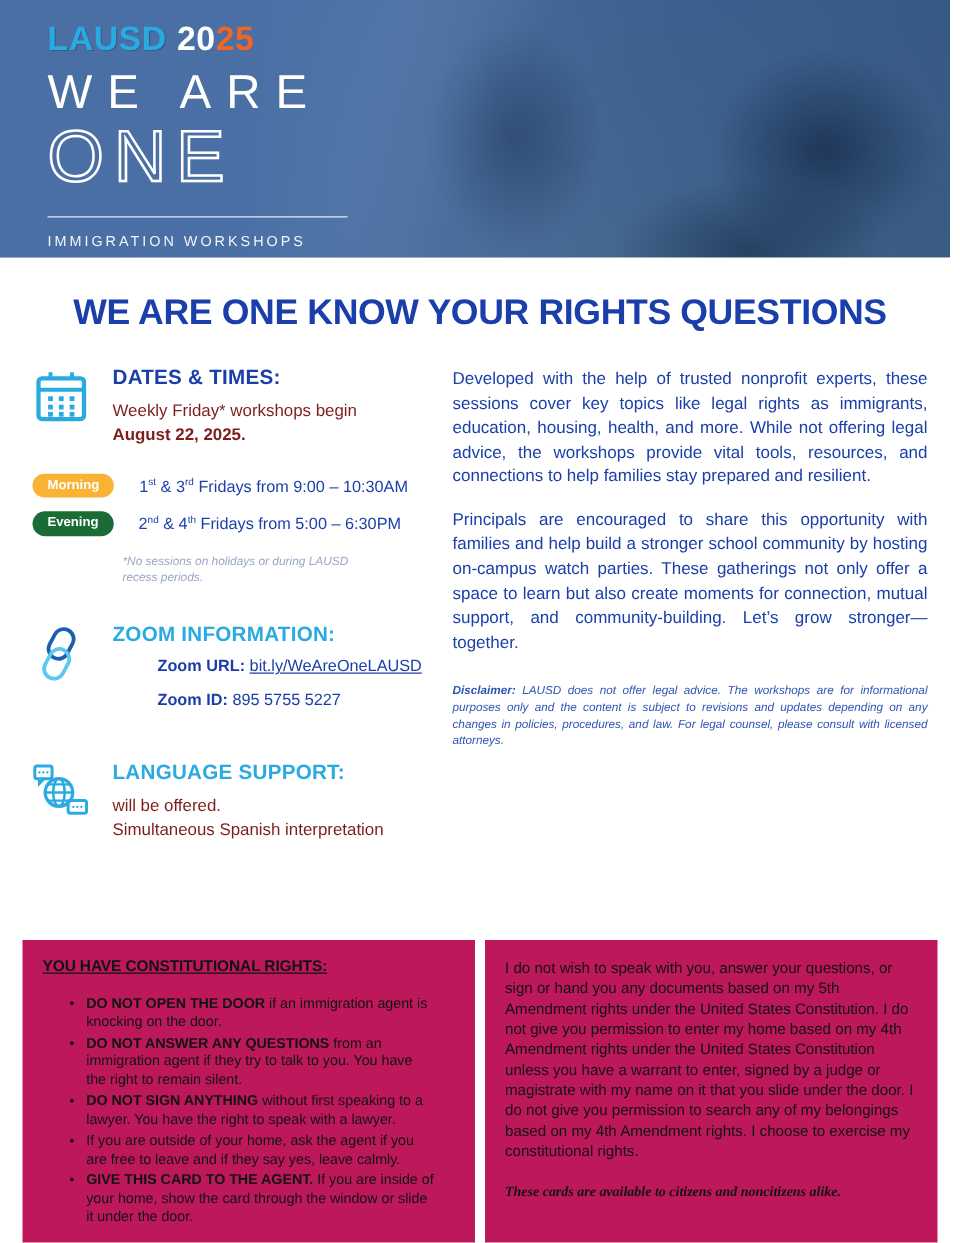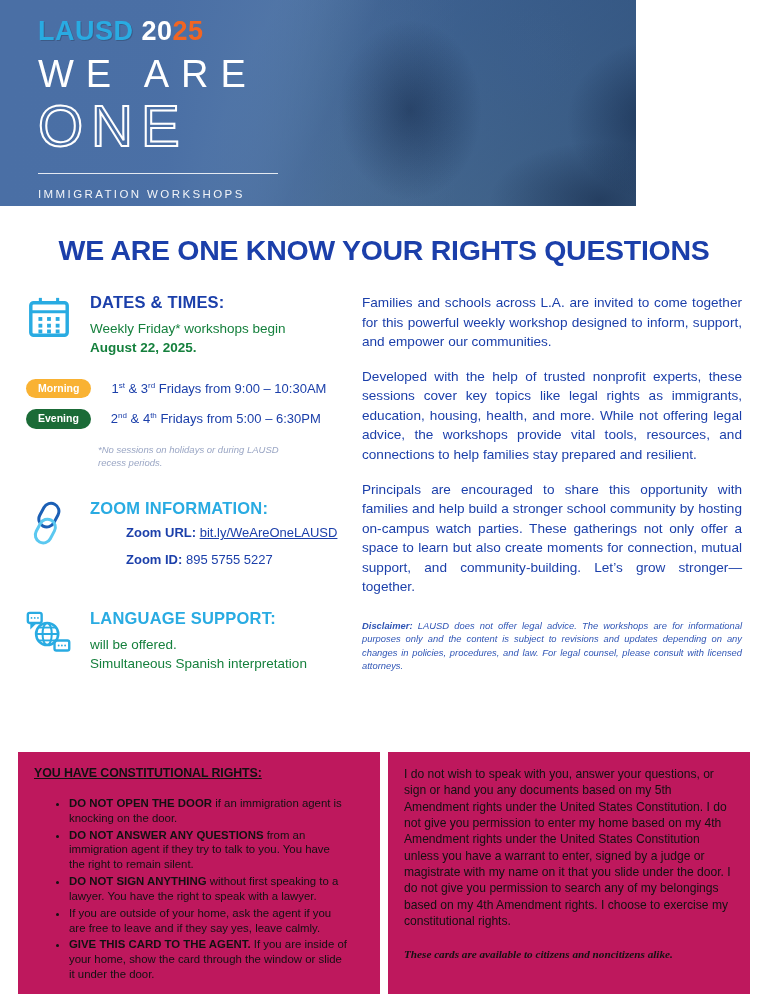--- a/index.html
+++ b/index.html
@@ -9,21 +9,21 @@
     width:768px; height:994px;
     background:#ffffff;
     font-family:"Liberation Sans", sans-serif;
     color:#1d3a8a;
     overflow:hidden;
   }
   .page { position:relative; width:768px; height:994px; }
 
   
   .header {
-    position:relative; width:636px; height:206px; overflow:hidden;
+    position:relative; width:760px; height:206px; overflow:hidden;
     background:linear-gradient(160deg,#4a6fa5 0%,#5b82ab 45%,#7ba0b5 100%);
   }
   .header-photo {
     position:absolute; inset:0; left:0;
     background:
       radial-gradient(ellipse 150px 130px at 660px 120px, rgba(12,30,60,.60) 0%, rgba(12,30,60,0) 62%),
       radial-gradient(ellipse 120px 150px at 410px 110px, rgba(14,34,66,.55) 0%, rgba(14,34,66,0) 60%),
       radial-gradient(ellipse 170px 90px at 600px 200px, rgba(10,26,54,.45) 0%, rgba(10,26,54,0) 65%),
       radial-gradient(ellipse 90px 80px at 520px 60px, rgba(60,95,140,.45) 0%, rgba(60,95,140,0) 70%),
       linear-gradient(115deg, rgba(60,95,145,.0) 0%, rgba(60,95,145,.0) 38%, rgba(42,76,126,.55) 52%, rgba(32,64,110,.72) 100%);
@@ -65,21 +65,21 @@
   .col-right { flex:1; }
 
   .infoblock { display:flex; gap:14px; margin-bottom:22px; }
   .infoicon { flex:0 0 50px; width:50px; padding-top:2px; }
   .infotext { flex:1; }
   .ihead {
     color:#29abe2; font-weight:bold; font-size:16.5px; letter-spacing:.2px;
     margin:0 0 7px 0;
   }
   .ihead.dark { color:#1b3faa; }
-  .ibody { font-size:13.5px; line-height:1.42; color:#15803d; }
+  .ibody { font-size:13.5px; line-height:1.42; color:#7f1d1d; }
   .ibody b { font-weight:bold; }
   .zoomrow { font-size:13px; margin-bottom:12px; color:#1b3faa;margin-left:36px; }
   .zoomrow b { font-weight:bold; }
   .zoomlink { color:#1b3faa; text-decoration:underline; }
 
   .timerow { display:flex; align-items:center; gap:20px; margin-top:11px; }
   .badge {
     display:inline-block; border-radius:11px; color:#ffffff;
     font-size:10.5px; font-weight:bold; padding:3px 12px; line-height:1.25;
     min-width:62px; text-align:center;
@@ -259,21 +259,20 @@
           <div class="ihead">LANGUAGE SUPPORT:</div>
           <div class="ibody">
             <div>will be offered.</div>
             <div>Simultaneous Spanish interpretation</div>
           </div>
         </div>
       </div>
     </div>
 
     <div class="col-right">
-      <p class="para">Families and schools across L.A. are invited to come together for this powerful weekly workshop designed to inform, support, and empower our communities.</p>
       <p class="para">Developed with the help of trusted nonprofit experts, these sessions cover key topics like legal rights as immigrants, education, housing, health, and more. While not offering legal advice, the workshops provide vital tools, resources, and connections to help families stay prepared and resilient.</p>
       <p class="para">Principals are encouraged to share this opportunity with families and help build a stronger school community by hosting on-campus watch parties. These gatherings not only offer a space to learn but also create moments for connection, mutual support, and community-building. Let’s grow stronger—together.</p>
       <p class="disclaimer"><b>Disclaimer:</b><span> LAUSD does not offer legal advice. The workshops are for informational purposes only and the content is subject to revisions and updates depending on any changes in policies, procedures, and law. For legal counsel, please consult with licensed attorneys.</span></p>
     </div>
   </div>
 
 
   <div class="cards">
     <div class="card card-left">
       <div class="card-title">YOU HAVE CONSTITUTIONAL RIGHTS:</div>

